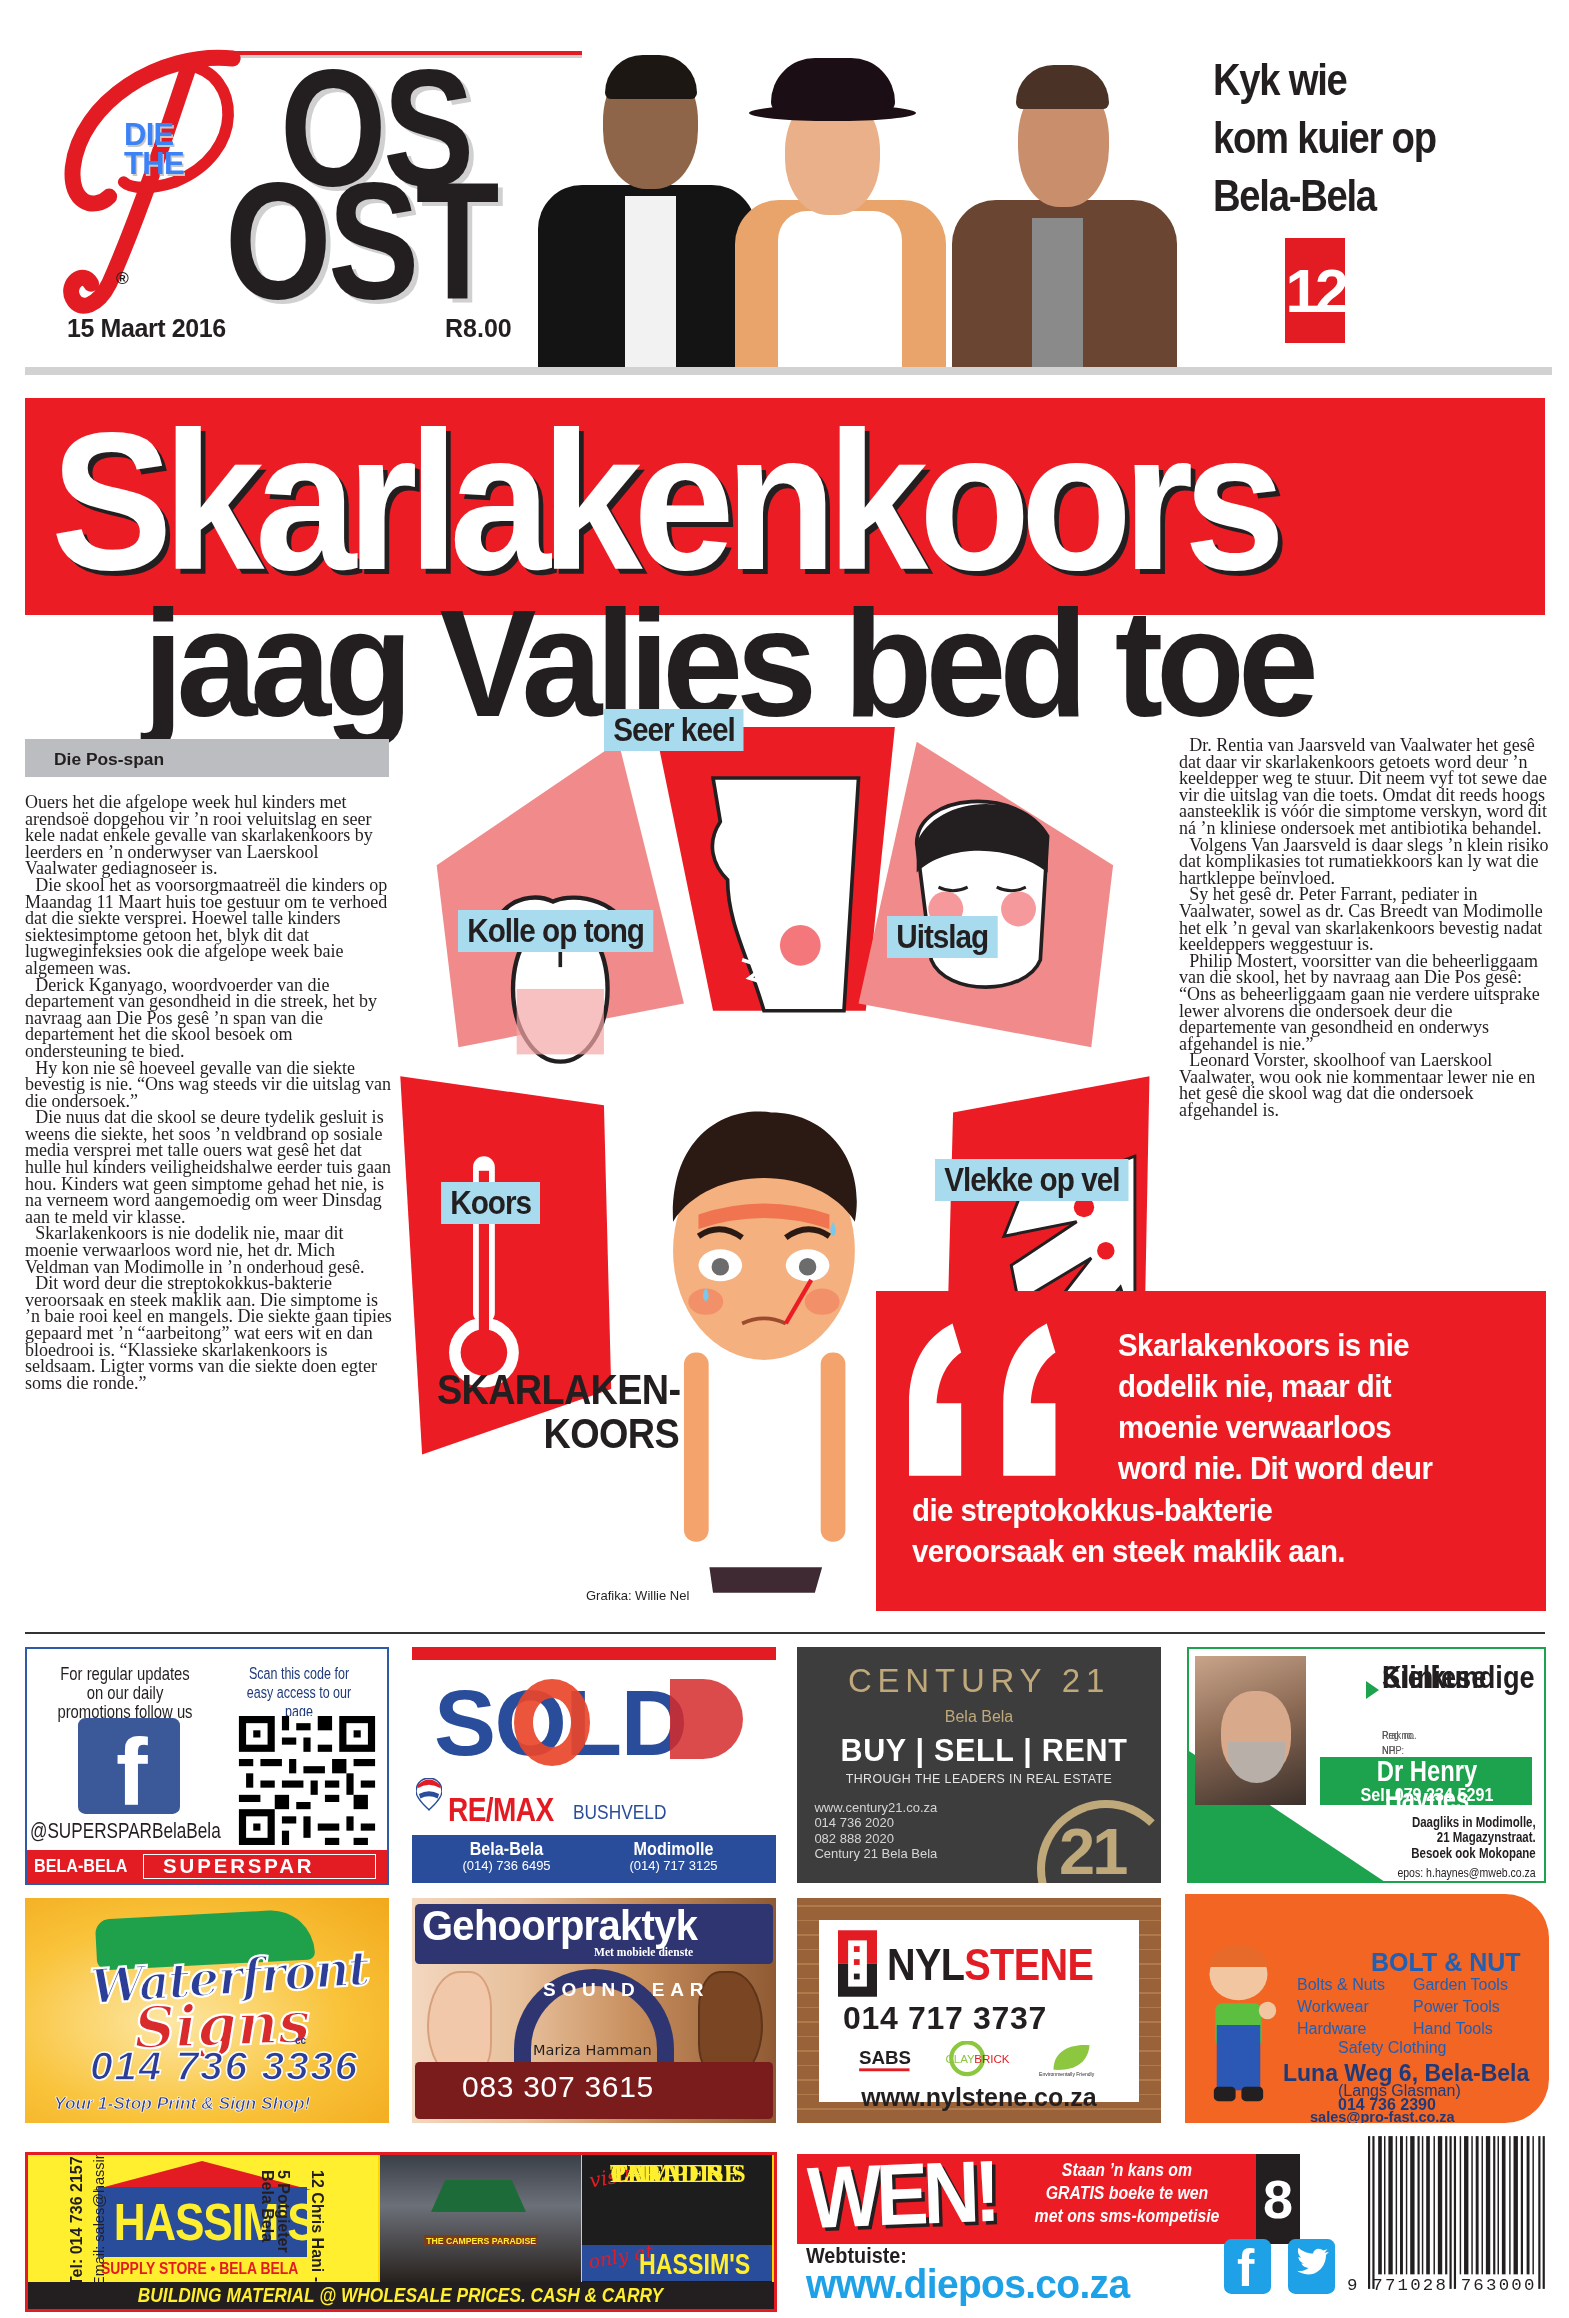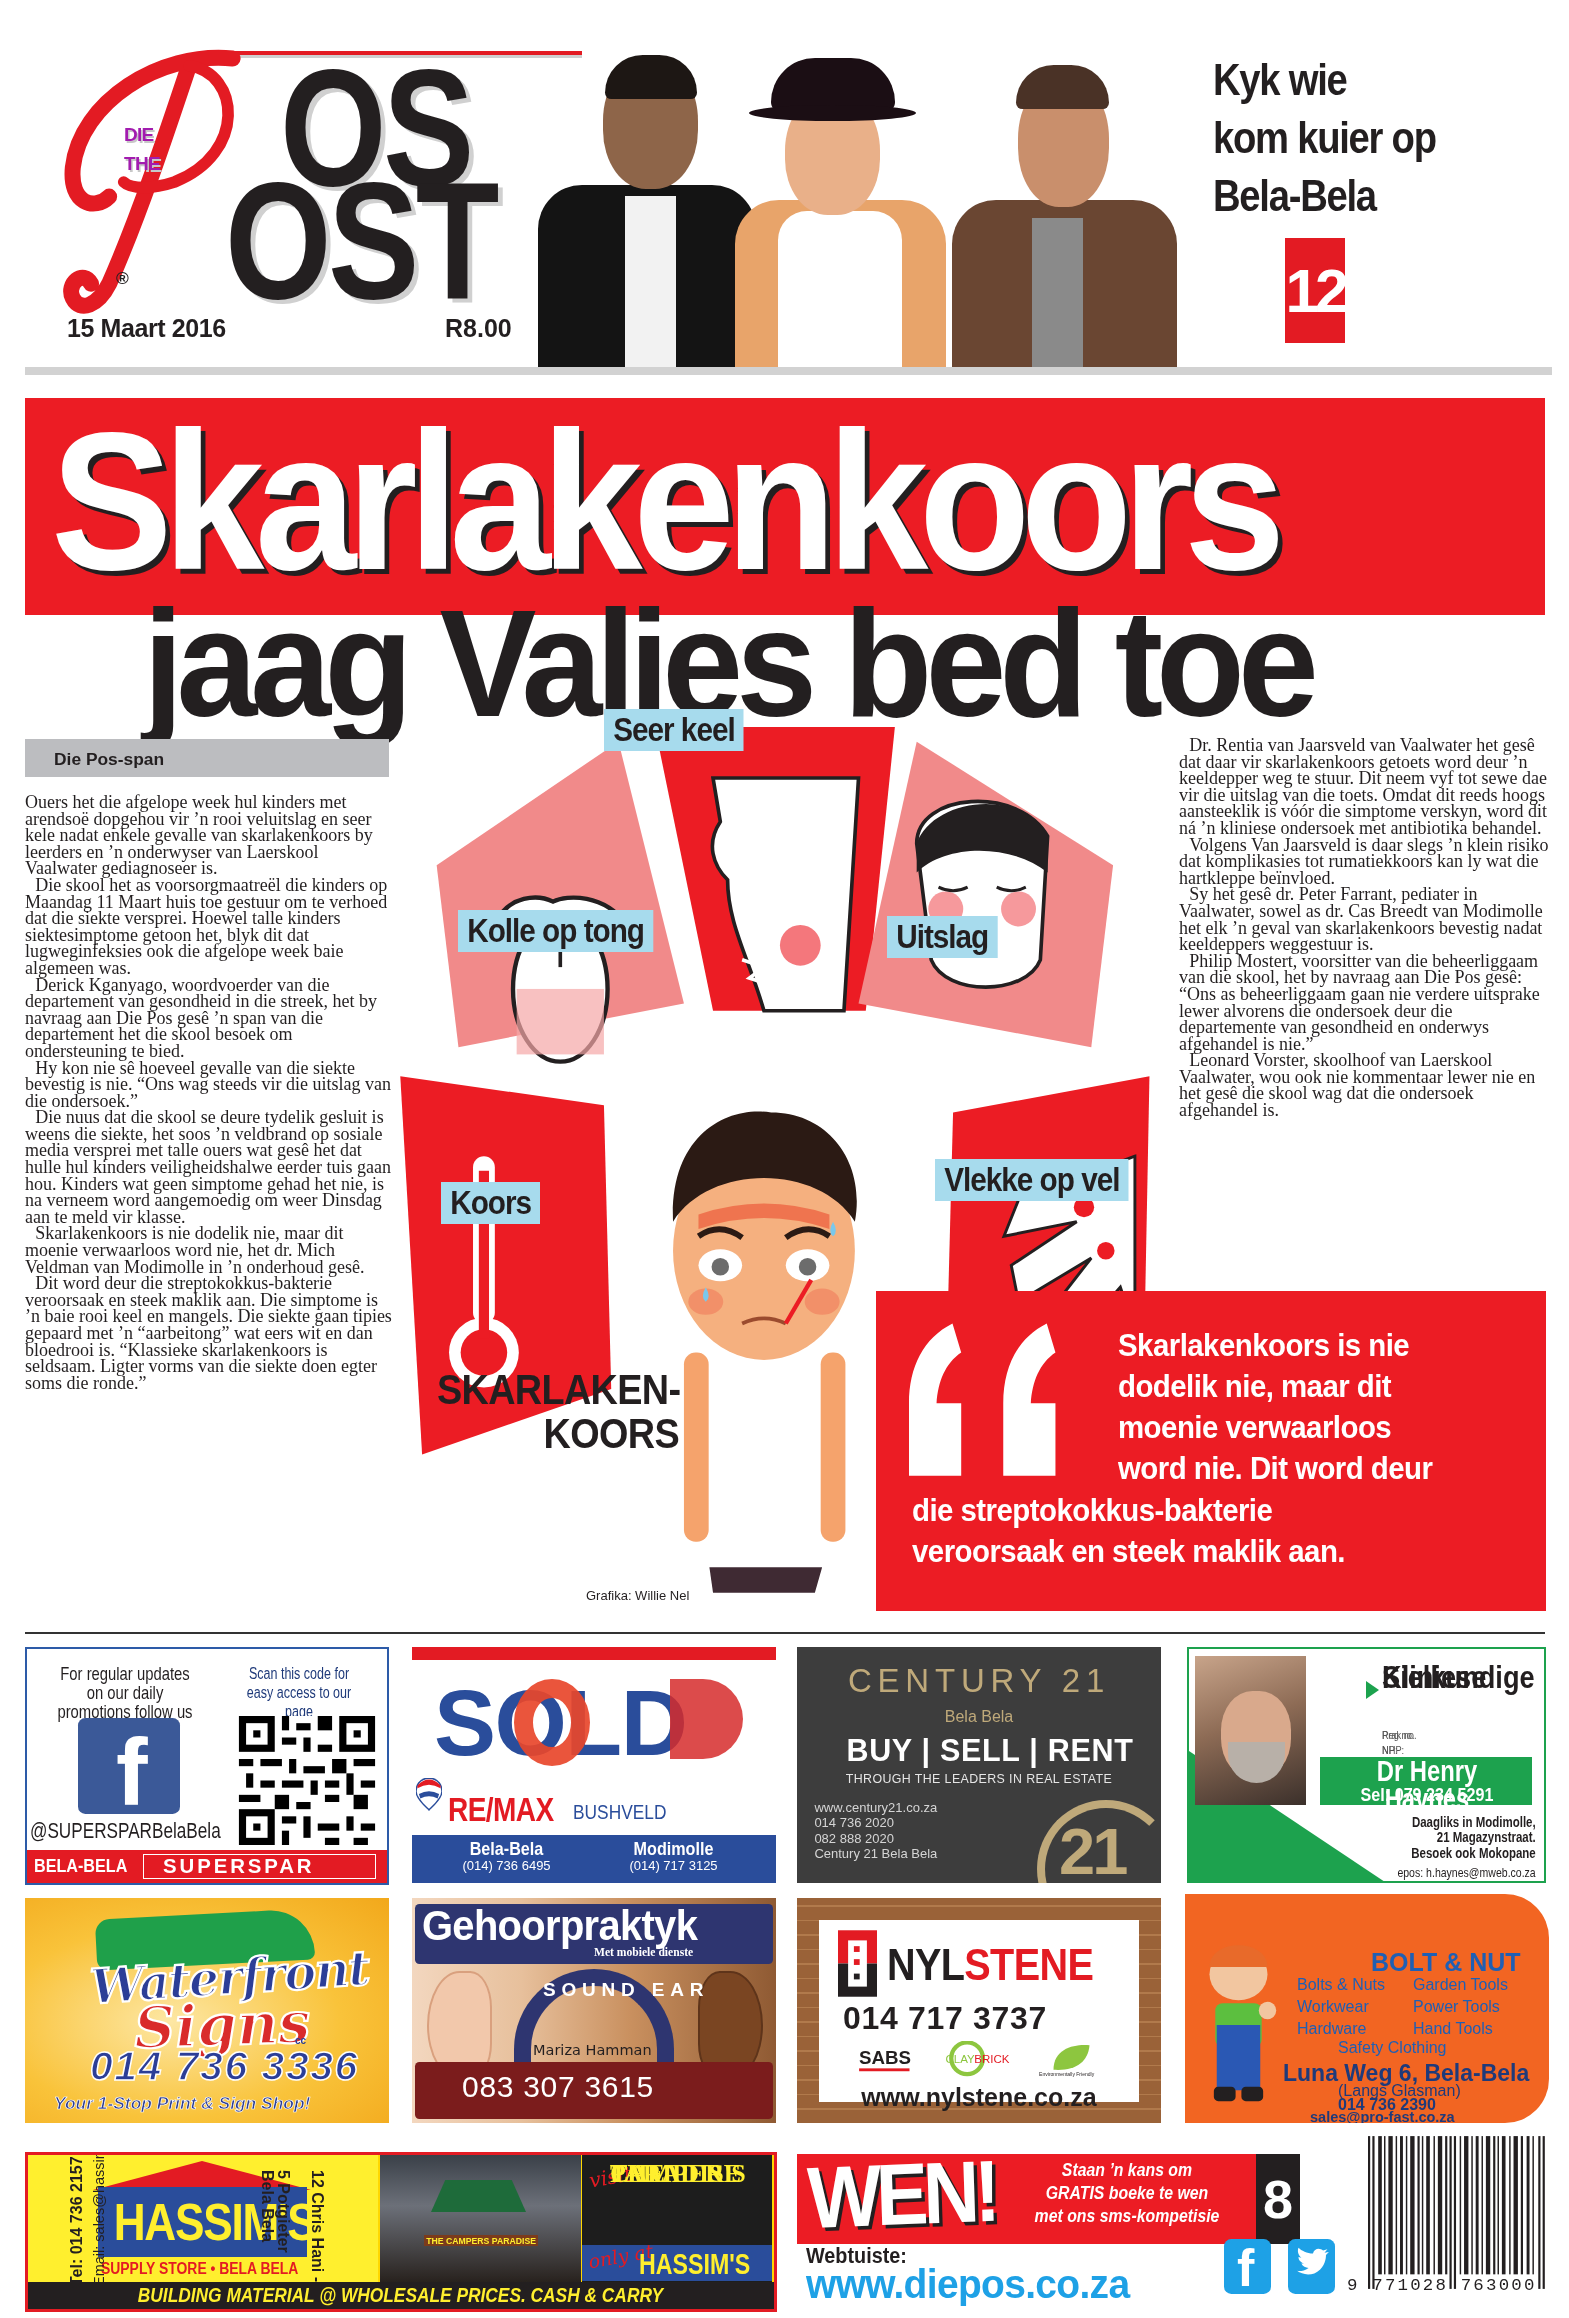--- a/index.html
+++ b/index.html
@@ -5,22 +5,22 @@
   * { box-sizing: border-box; margin: 0; padding: 0; }
   html, body { width: 1569px; height: 2319px; background: #ffffff; overflow: hidden; }
   body { position: relative; font-family: "Liberation Sans", sans-serif; color: #231f20; }
   .abs { position: absolute; }
 
   
   .logo-script-p {
     position: absolute; left: 51px; top: 44px; width: 218px; height: 276px;
   }
   .logo-die-the {
-    position: absolute; left: 124px; top: 120px; font-weight: 900; font-size: 19px; line-height: 29px;
-    color: #a21caf; letter-spacing: -0.7px; text-shadow: 1.5px 1.5px 0 #c8c8c8;
+    position: absolute; left: 124px; top: 120px; font-weight: 900; font-size: 31px; line-height: 29px;
+    color: #3b82f6; letter-spacing: -0.7px; text-shadow: 1.5px 1.5px 0 #c8c8c8;
   }
   .logo-os, .logo-ost {
     position: absolute; font-family: "Liberation Sans", sans-serif; font-weight: 900; color: #231f20;
     letter-spacing: -4.4px; transform: scaleX(0.82); transform-origin: left top;
     text-shadow: 5.8px 4.4px 0 #d0d0d0;
   }
   .logo-os { left: 280px; top: 51px; font-size: 167px; line-height: 153px; }
   .logo-ost { left: 225px; top: 164px; font-size: 167px; line-height: 153px; }
   .logo-reg { position:absolute; left: 116px; top: 268px; font-size: 17.4px; font-weight: bold; }
   .logo-swoosh { position:absolute; left: 204px; top: 51px; width: 378px; height: 7.3px; background: #e31b23; border-bottom: 3.6px solid #cfcfcf; }
@@ -110,21 +110,21 @@
   .remax-bar { left: 0; top: 188px; width: 100%; height: 49px; background: #2a4d9b; }
   .remax-office { top: 192px; color: #fff; text-align: center; width: 145px; }
   .remax-office-name { position: static; display: block; font-weight: bold; font-size: 19px; line-height: 20.4px; transform: scaleX(0.85); }
   .remax-office-tel { position: static; display: block; font-size: 13px; line-height: 14.5px; }
   .remax-o1 { left: 22px; } .remax-o2 { left: 189px; }
 
   
   .ad-c21 { left: 797px; top: 1647px; width: 364px; height: 236px; background: #3d3d3d; }
   .c21-title { left: 0; top: 14.5px; width: 364px; text-align: center; color: #bfa97a; font-size: 33px; letter-spacing: 5.8px; }
   .c21-town { left: 0; top: 61px; width: 364px; text-align: center; color: #bfa97a; font-size: 16px; }
-  .c21-tagline { left: 11px; top: 86px; width: 364px; text-align: center; color: #ffffff; font-size: 30.5px; font-weight: bold; letter-spacing: 0.7px; }
+  .c21-tagline { left: 5px; top: 86px; width: 364px; text-align: center; color: #ffffff; font-size: 30.5px; font-weight: bold; letter-spacing: 0.7px; }
   .c21-sub { left: 0; top: 125px; width: 364px; text-align: center; color: #e6e6e6; font-size: 12.4px; letter-spacing: 0.4px; }
   .c21-contact { left: 17.4px; top: 153px; color: #d5d5d5; font-size: 13px; line-height: 15.3px; }
   .c21-contact span { position: static; display: block; }
   .c21-ring { left: 240px; top: 153px; width: 138px; height: 138px; border-radius: 50%; border: 8.7px solid #bfa97a; border-right-color: transparent; }
   .c21-num { left: 262px; top: 167px; font-size: 65px; font-weight: bold; color: #bfa97a; letter-spacing: -2.9px; }
 
   
   .ad-haynes { left: 1187px; top: 1647px; width: 359px; height: 236px; background: #fff; border: 2.9px solid #1da24e; }
   .haynes-tri { left: 0; top: 102px; width: 0; height: 0; border-left: 196px solid #1da24e; border-top: 131px solid transparent; }
   .haynes-photo { left: 5.8px; top: 7.3px; width: 111px; height: 149px; background: linear-gradient(160deg,#c8a48a 0%,#8d6b55 45%,#3b302b 100%); }

